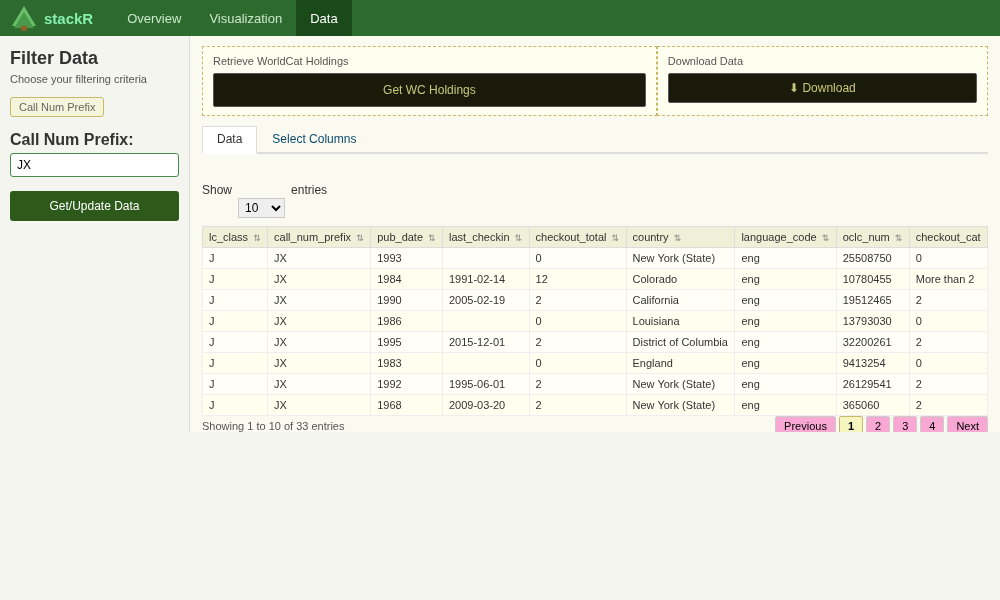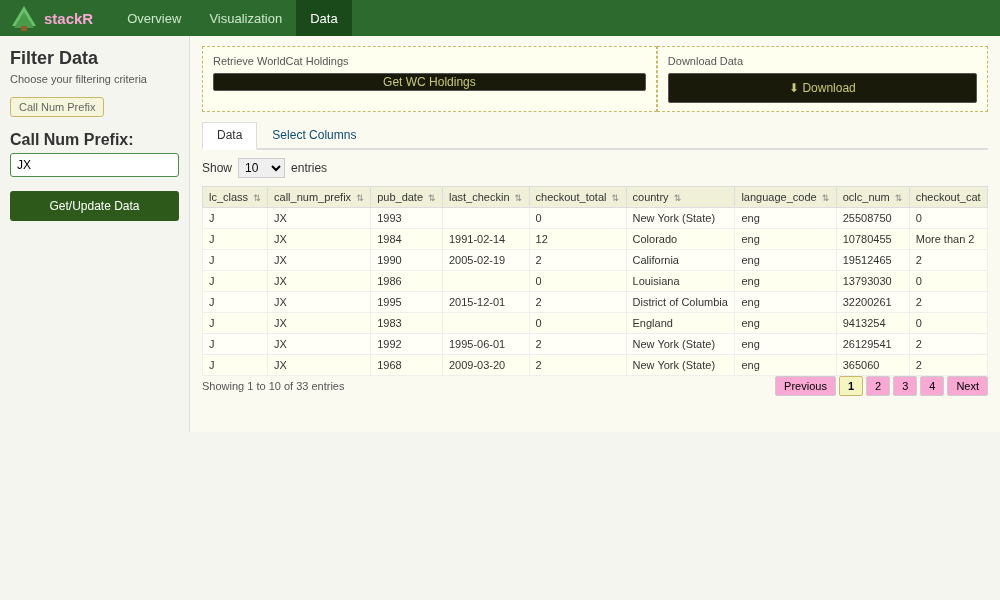--- a/index.html
+++ b/index.html
@@ -9,21 +9,21 @@
     .navbar {
       background: #2d6a2d;
       height: 36px;
       display: flex;
       align-items: center;
       padding: 0 10px;
     }
     .navbar-brand {
       display: flex;
       align-items: center;
-      color: #f9a8d4;
+      color: #86efac;
       font-weight: bold;
       font-size: 15px;
       margin-right: 20px;
     }
     .navbar-brand .tree-icon {
       width: 28px;
       height: 28px;
       margin-right: 6px;
     }
     .nav-item {
@@ -128,21 +128,21 @@
     }
     .panel-label {
       font-size: 11px;
       color: #555;
       margin-bottom: 6px;
     }
     .btn-wc {
       background: #1a1a0a;
       color: #c8c87a;
       border: 1px solid #555;
-      padding: 1px 20px;
+      padding: 9px 20px;
       cursor: pointer;
       font-size: 12px;
       width: 100%;
       border-radius: 2px;
       text-align: center;
     }
     .btn-download {
       background: #1a1a0a;
       color: #c8c87a;
       border: 1px solid #555;
@@ -179,20 +179,21 @@
       display: flex;
       align-items: center;
       gap: 6px;
       margin-bottom: 8px;
       font-size: 12px;
     }
     .show-row select {
       padding: 1px 2px;
       font-size: 12px;
       border: 1px solid #ccc;
+      margin-top: 36px;
     }
 
     
     .data-table {
       width: 100%;
       border-collapse: collapse;
       font-size: 11px;
       background: #fffff8;
     }
     .data-table th {

